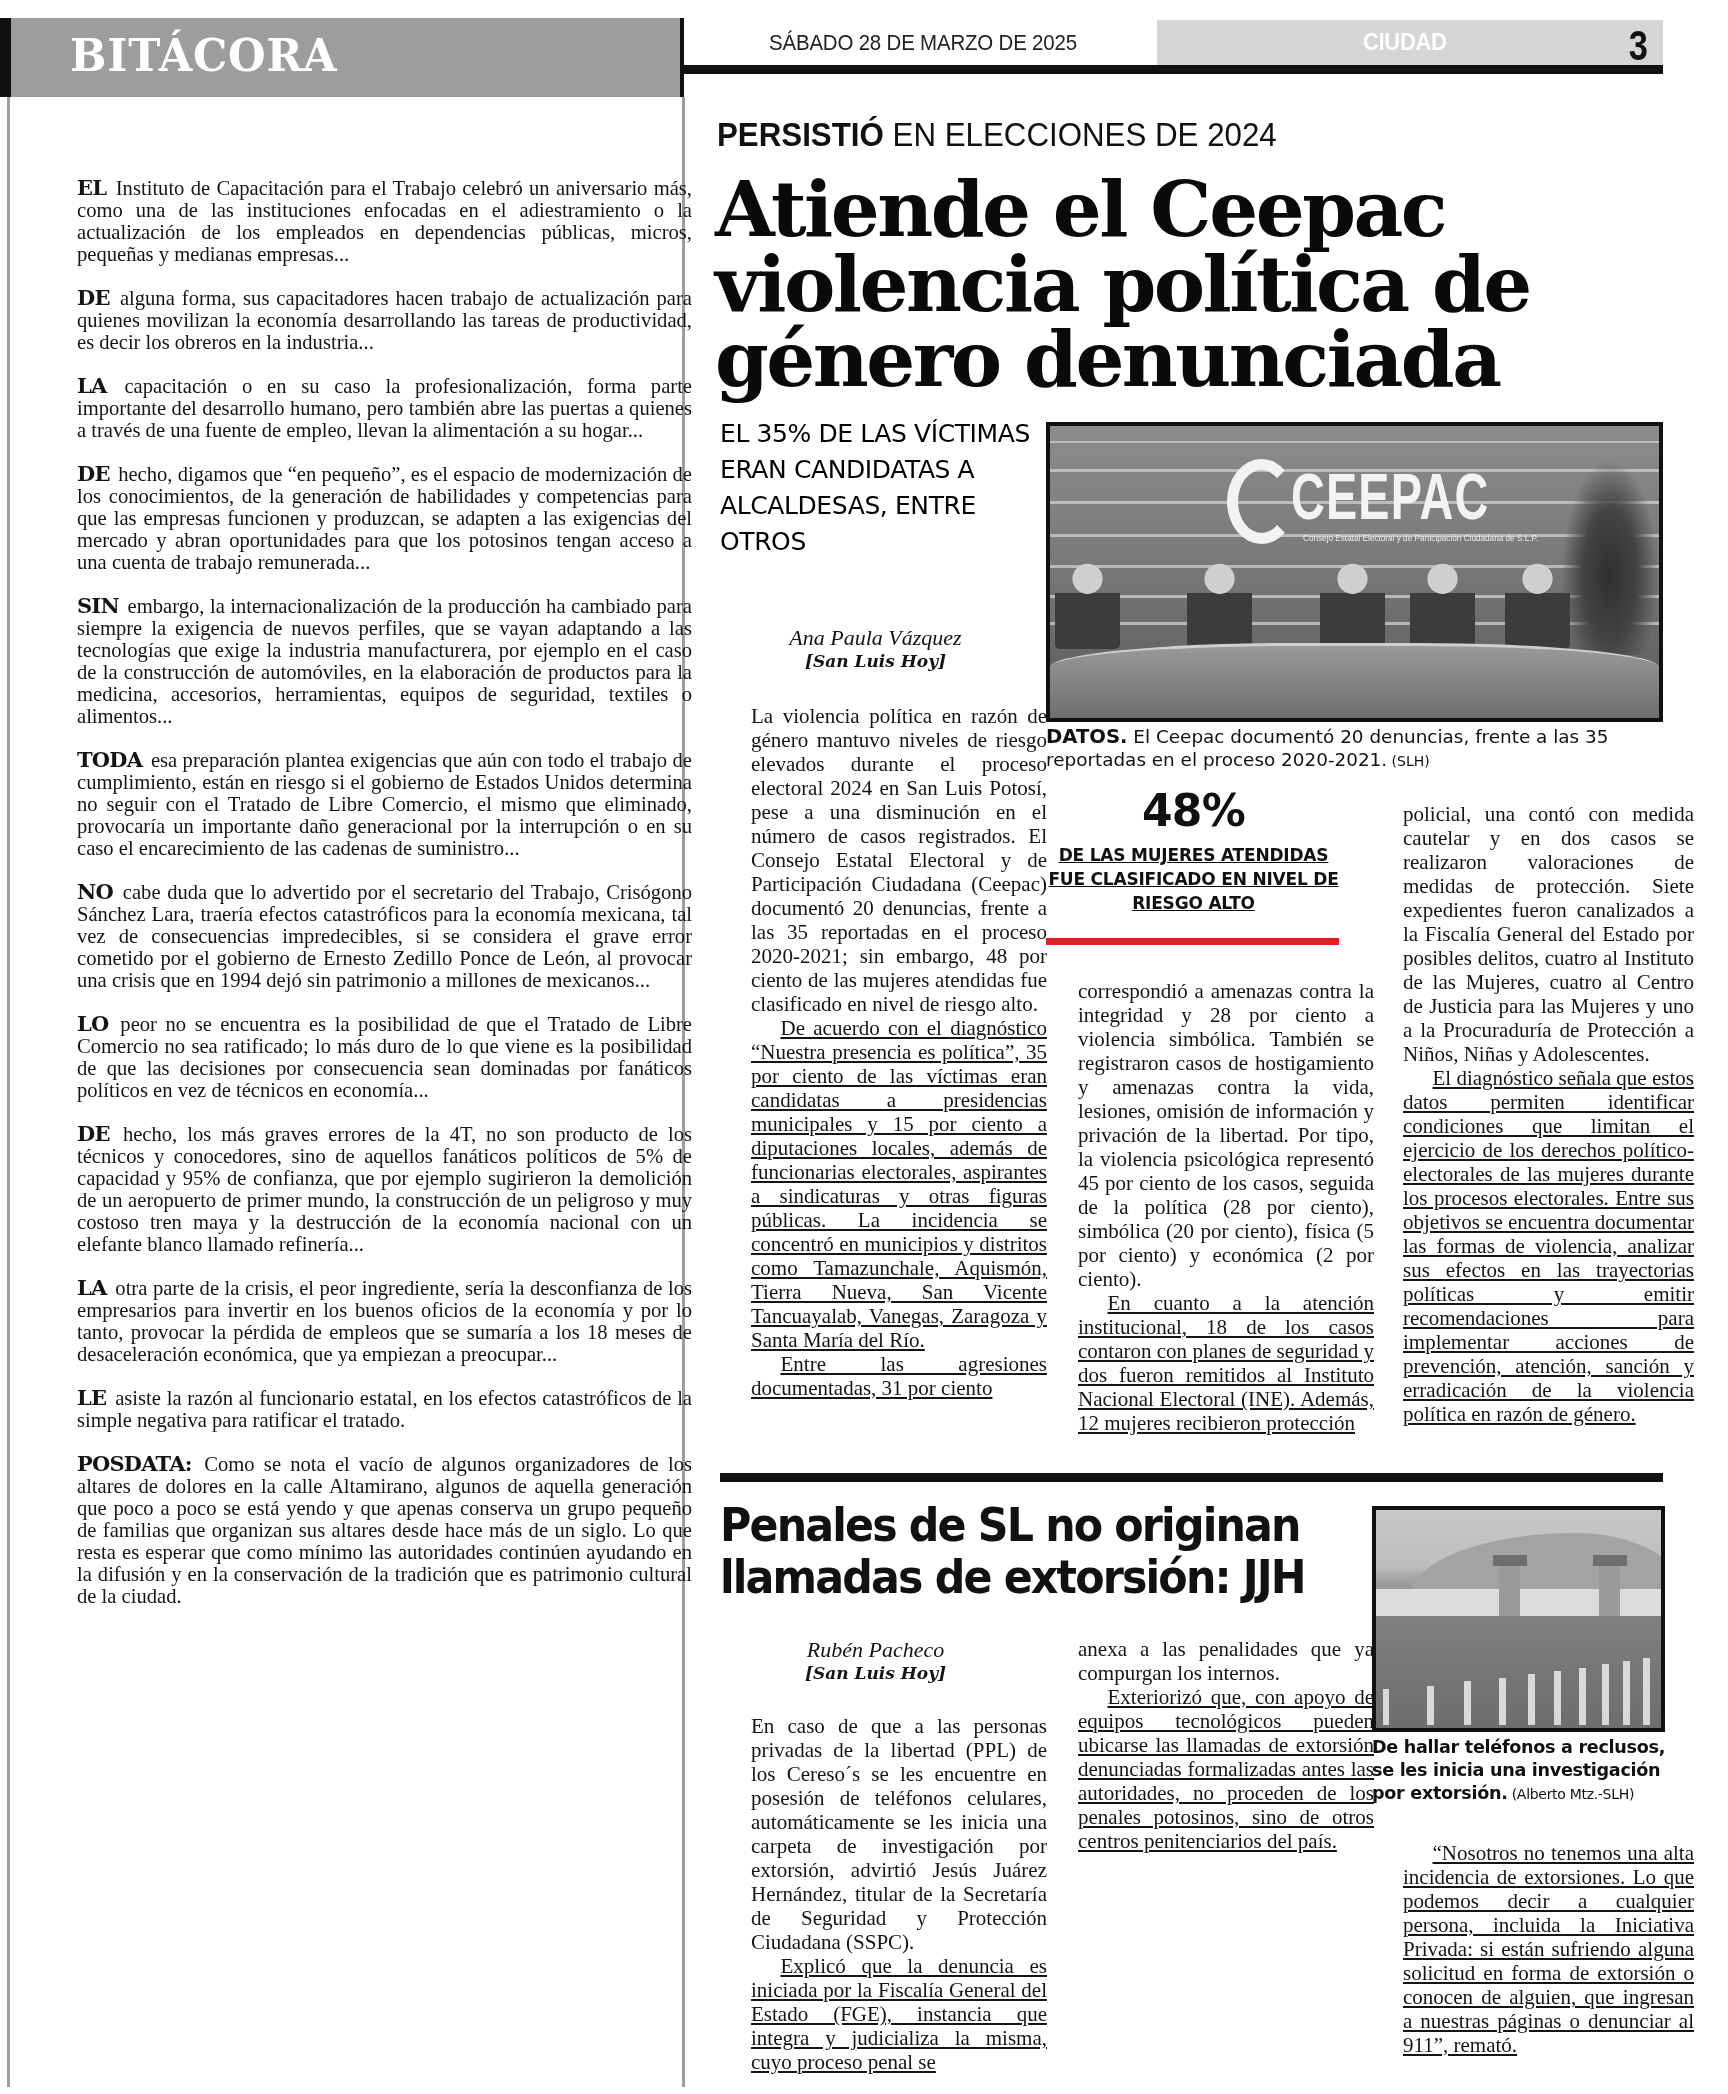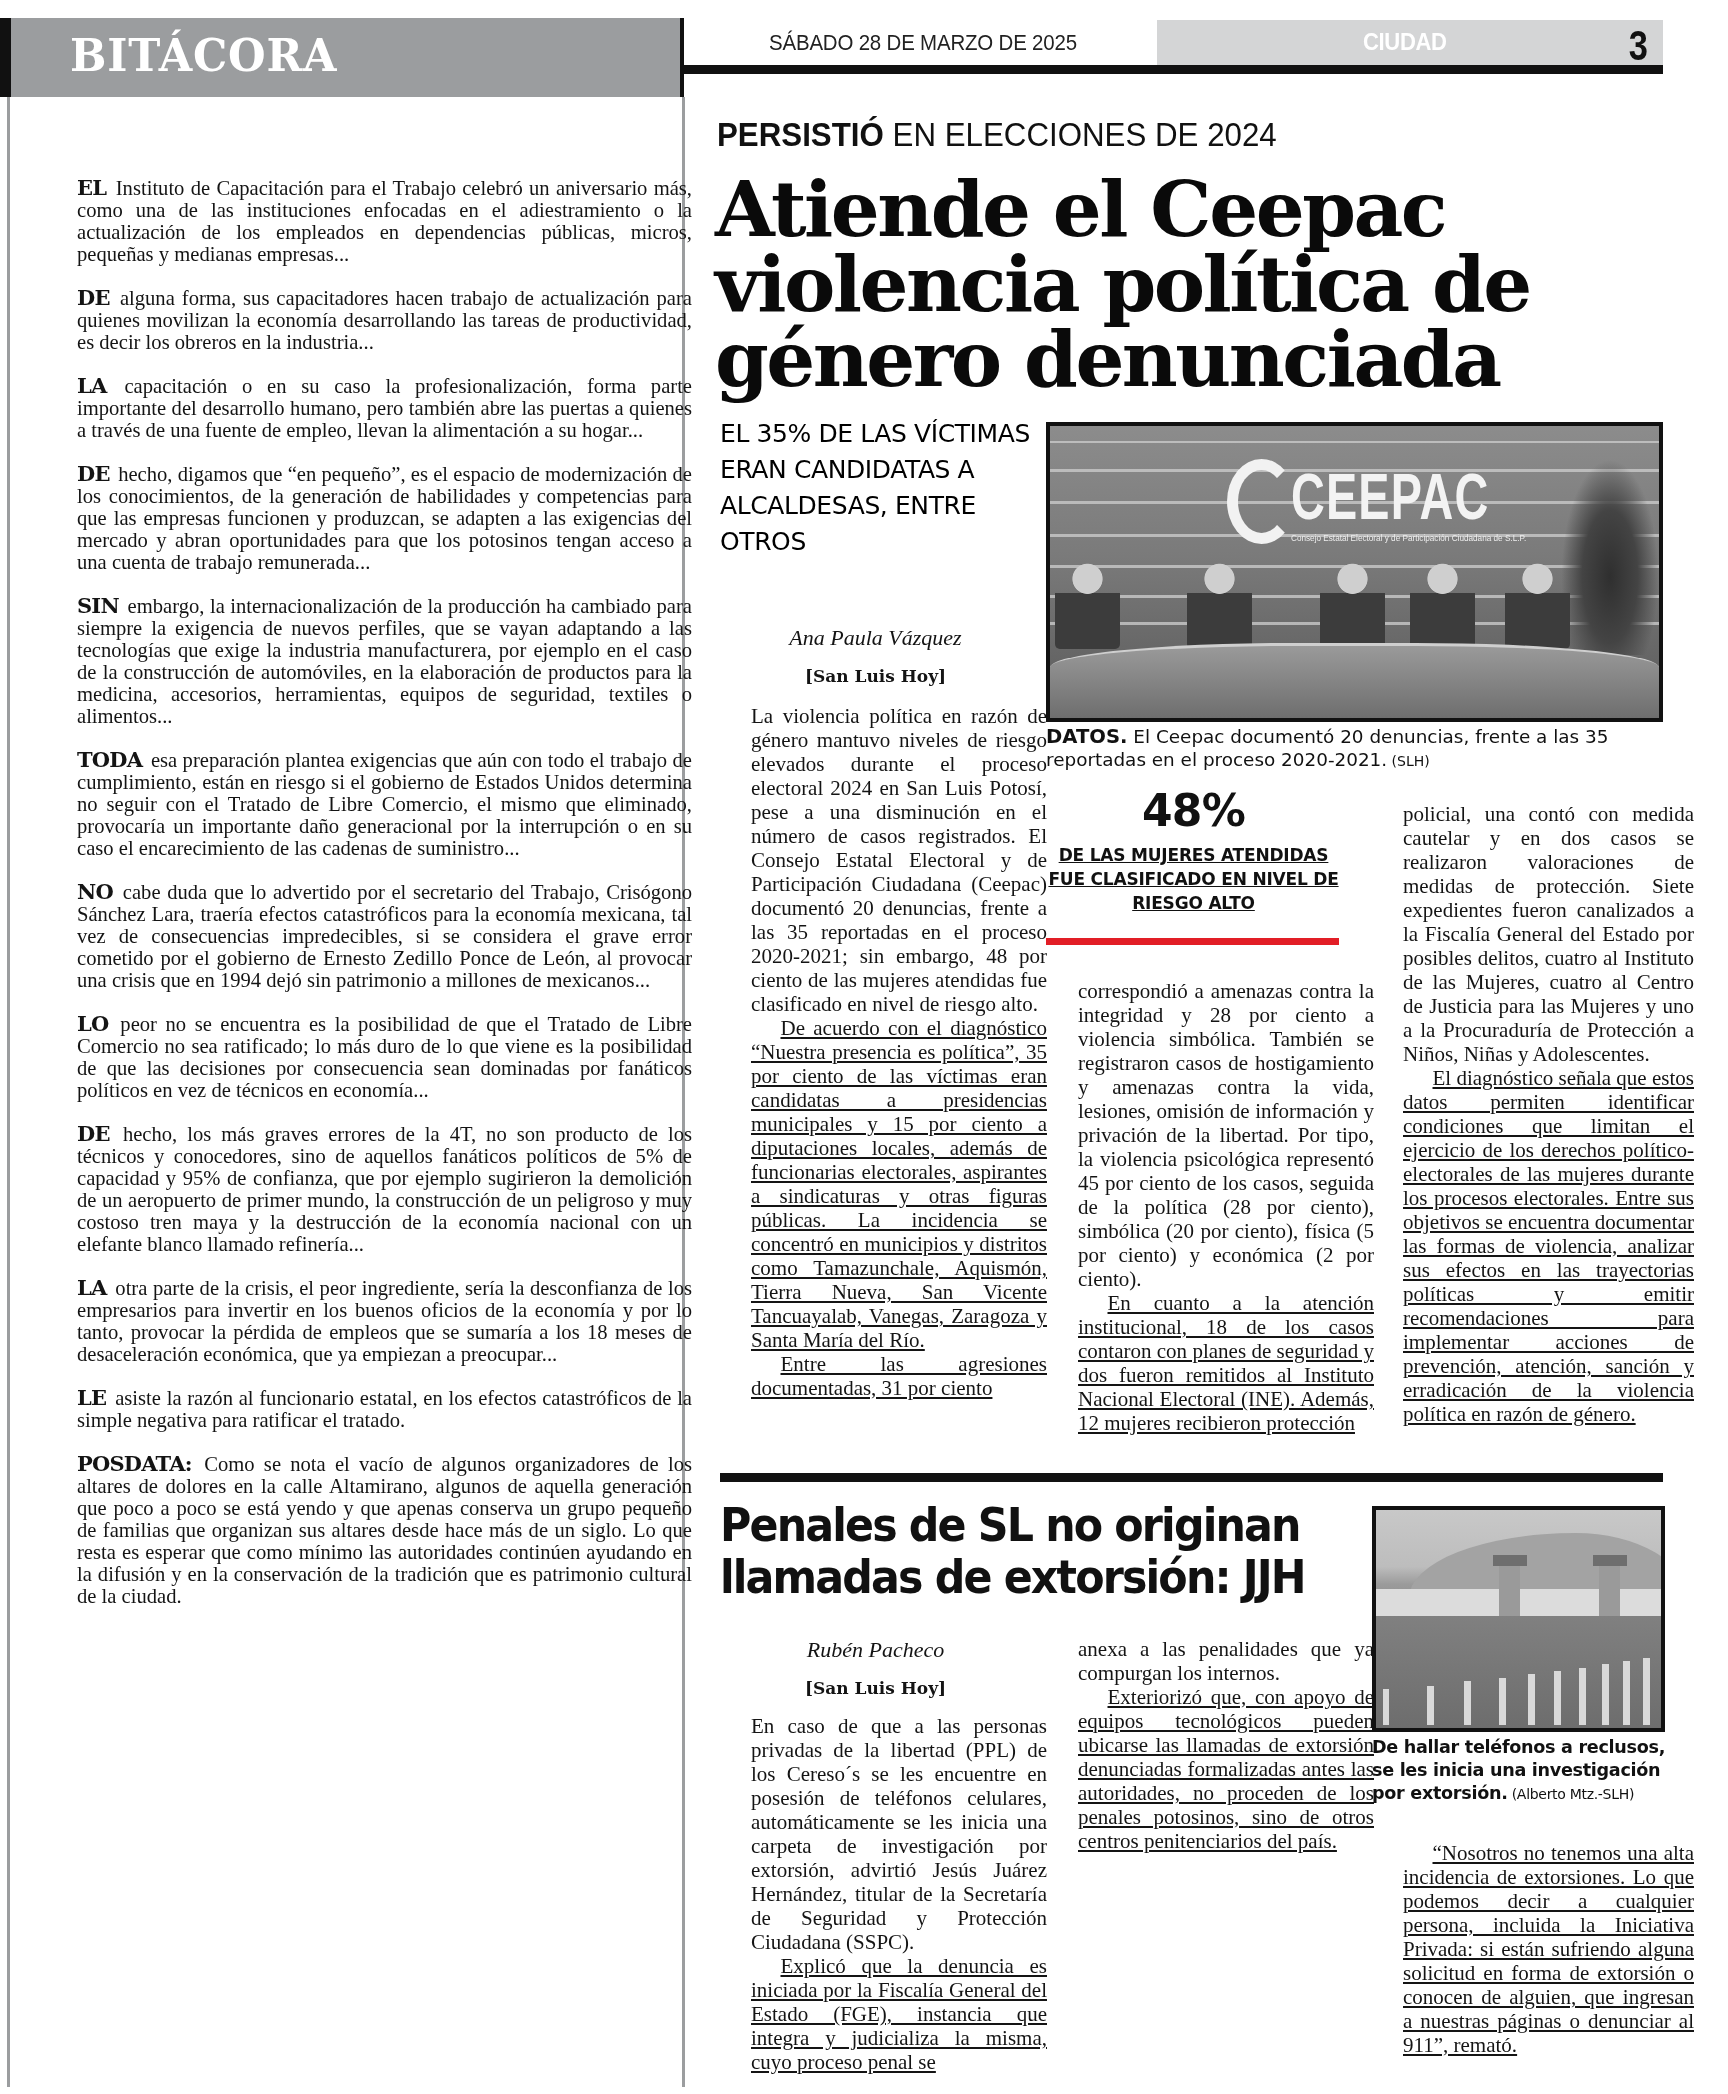--- a/index.html
+++ b/index.html
@@ -68,21 +68,21 @@
 
   #deck {
     position: absolute; left: 720px; top: 416px; width: 311px;
     font-family: "DejaVu Sans", sans-serif; font-size: 25px; line-height: 36px; color: #000000;
     letter-spacing: -0.4px;
   }
   #byline1 {
     position: absolute; left: 720px; top: 625px; width: 311px; text-align: center;
   }
   .byline-name { font-family: "Liberation Serif", serif; font-style: italic; font-size: 22px; display: block; }
-  .byline-outlet { font-family: "DejaVu Serif", serif; font-weight: bold; font-size: 17px; display: block; margin-top: 15px; }
+  .byline-outlet { font-family: "DejaVu Serif", serif; font-weight: bold; font-size: 17px; display: block; margin-top: 0; font-style: italic; }
 
   .col-text {
     position: absolute; font-family: "Liberation Serif", serif; font-size: 21px; line-height: 24px;
     text-align: justify; color: #141414; margin-left: 31px;
   }
   .col-text p { text-indent: 0; }
   .col-text p.ind { text-indent: 29.5px; text-decoration: underline; }
   #main-col1 { left: 720px; top: 704px; width: 296px; }
   #main-col2 { left: 1047px; top: 979px; width: 296px; }
   #main-col3 { left: 1372px; top: 802px; width: 291px; }
@@ -100,21 +100,21 @@
   #ceepac-circle {
     position: absolute; left: 0; top: 0; width: 69px; height: 85px; border-radius: 50%;
     border: 11.5px solid #f2f2f2; border-right-color: transparent;
   }
   #ceepac-word {
     position: absolute; left: 64px; top: 0px;
     font-family: "Liberation Sans", sans-serif; font-weight: bold; font-size: 65px; color: #f3f3f3;
     transform: scaleX(0.72); transform-origin: left; letter-spacing: 1.6px;
   }
   #ceepac-sub {
-    position: absolute; left: 64px; top: 75px; font-family: "Liberation Sans", sans-serif; font-size: 8.2px;
+    position: absolute; left: 76px; top: 75px; font-family: "Liberation Sans", sans-serif; font-size: 8.2px;
     color: #eee; white-space: nowrap;
   }
   #desk {
     position: absolute; left: 0; bottom: 0; width: 100%; height: 75px;
     background: linear-gradient(180deg, #9a9a9a, #6e6e6e);
     border-top: 3.3px solid #cfcfcf; border-radius: 40% 40% 0 0 / 24.5px 24.5px 0 0;
   }
   .person {
     position: absolute; bottom: 69px; width: 65px; height: 90px;
     background: radial-gradient(circle at 50% 22%, #cfcfcf 0 14.7px, transparent 15.5px),

